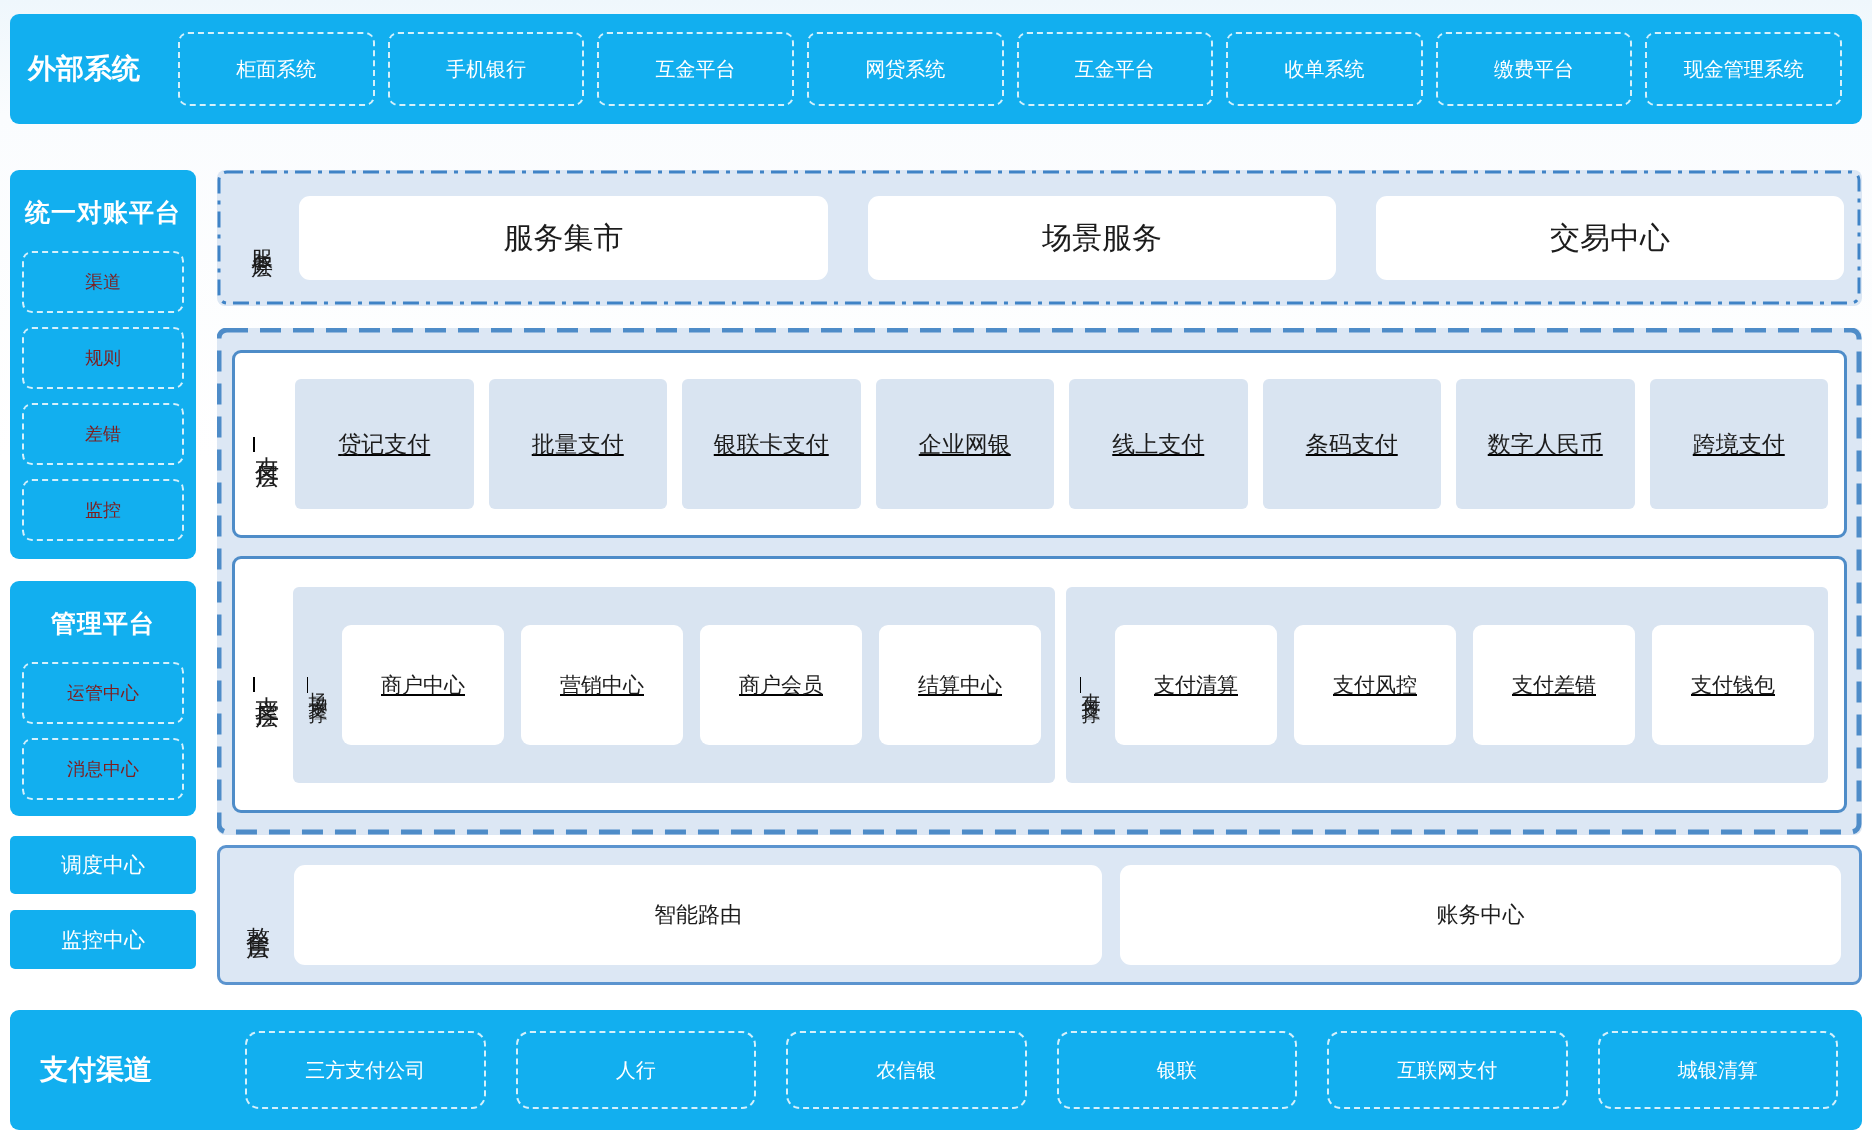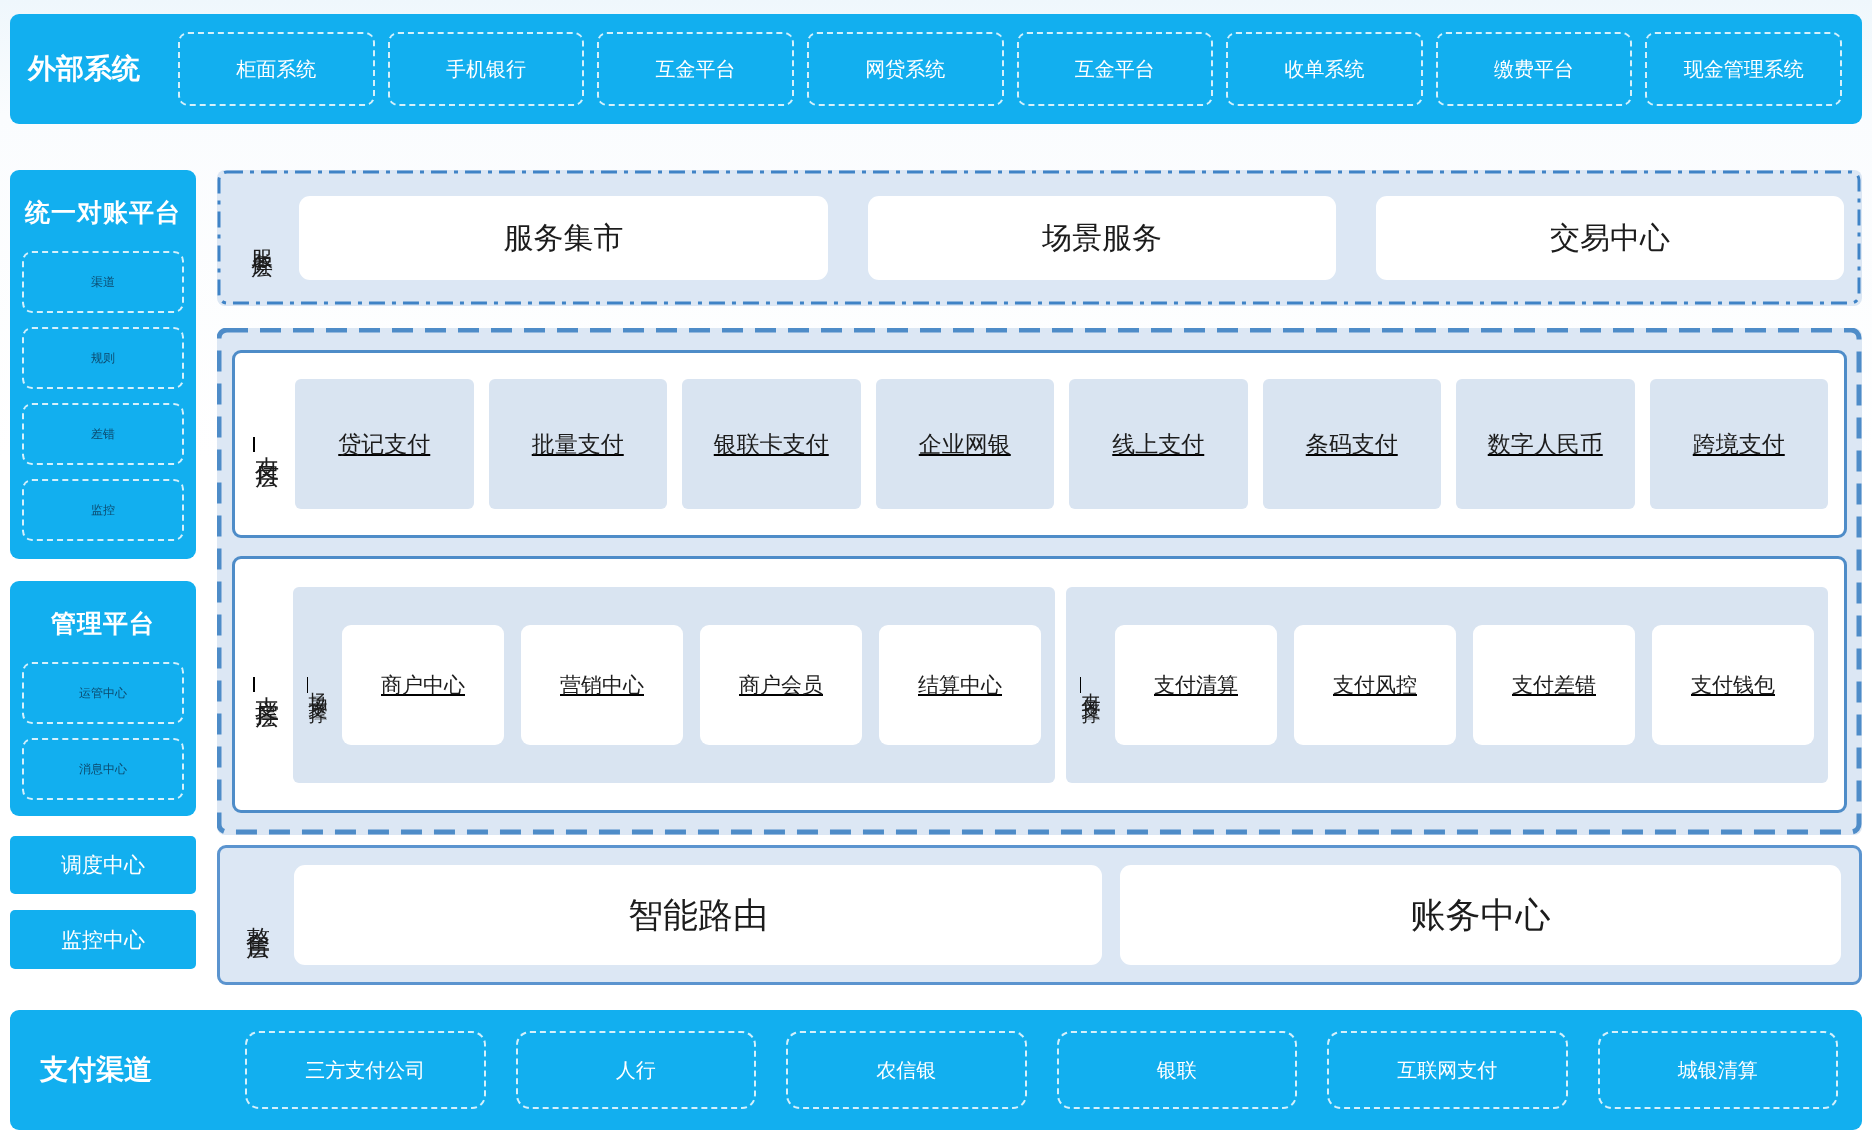--- a/index.html
+++ b/index.html
@@ -50,21 +50,21 @@
   .panel-1{ height:398px; margin-bottom:22px; }
   .panel-2{ height:240px; margin-bottom:20px; }
   .side-title{
     font-size:25px; font-weight:bold; text-align:center;
     padding:14px 0 22px 0; white-space:nowrap; letter-spacing:1px;
   }
   .side-items{ display:flex; flex-direction:column; gap:14px; }
   .side-box{
     height:62px; border:2px dashed rgba(255,255,255,0.82); border-radius:10px;
     display:flex; align-items:center; justify-content:center;
-    font-size:12px; color:#0c4a6e;
+    font-size:18px; color:#7f1d1d;
   }
   .solo-box{
     height:60px; background:var(--brand,#12AFEF); border-radius:5px;
     display:flex; align-items:center; justify-content:center;
     font-size:21px; color:#fff; margin-bottom:16px;
   }
 
   
   .main-col{ flex:1; display:flex; flex-direction:column; }
 
@@ -130,21 +130,21 @@
   .support-box{ flex:1; height:120px; font-size:21px; border-radius:9px; }
 
   
   .integration-layer{
     height:140px; margin-top:10px;
     background:#DCE7F4; border:3px solid #5B94CF; border-radius:9px;
     display:flex; align-items:center;
     padding:0 18px 0 26px; gap:24px;
   }
   .integration-items{ flex:1; display:flex; gap:18px; }
-  .integration-box{ flex:1; height:100px; font-size:35px; }
+  .integration-box{ flex:1; height:100px; font-size:22px; }
   .integration-items > :first-child{ flex:1.12; }
 </style>
 </head>
 <body>
 
 <div class="page" style="--brand: #12AFEF;">
 
   <header class="bar top-bar">
     <div class="bar-label">外部系统</div>
     <div class="bar-items">

